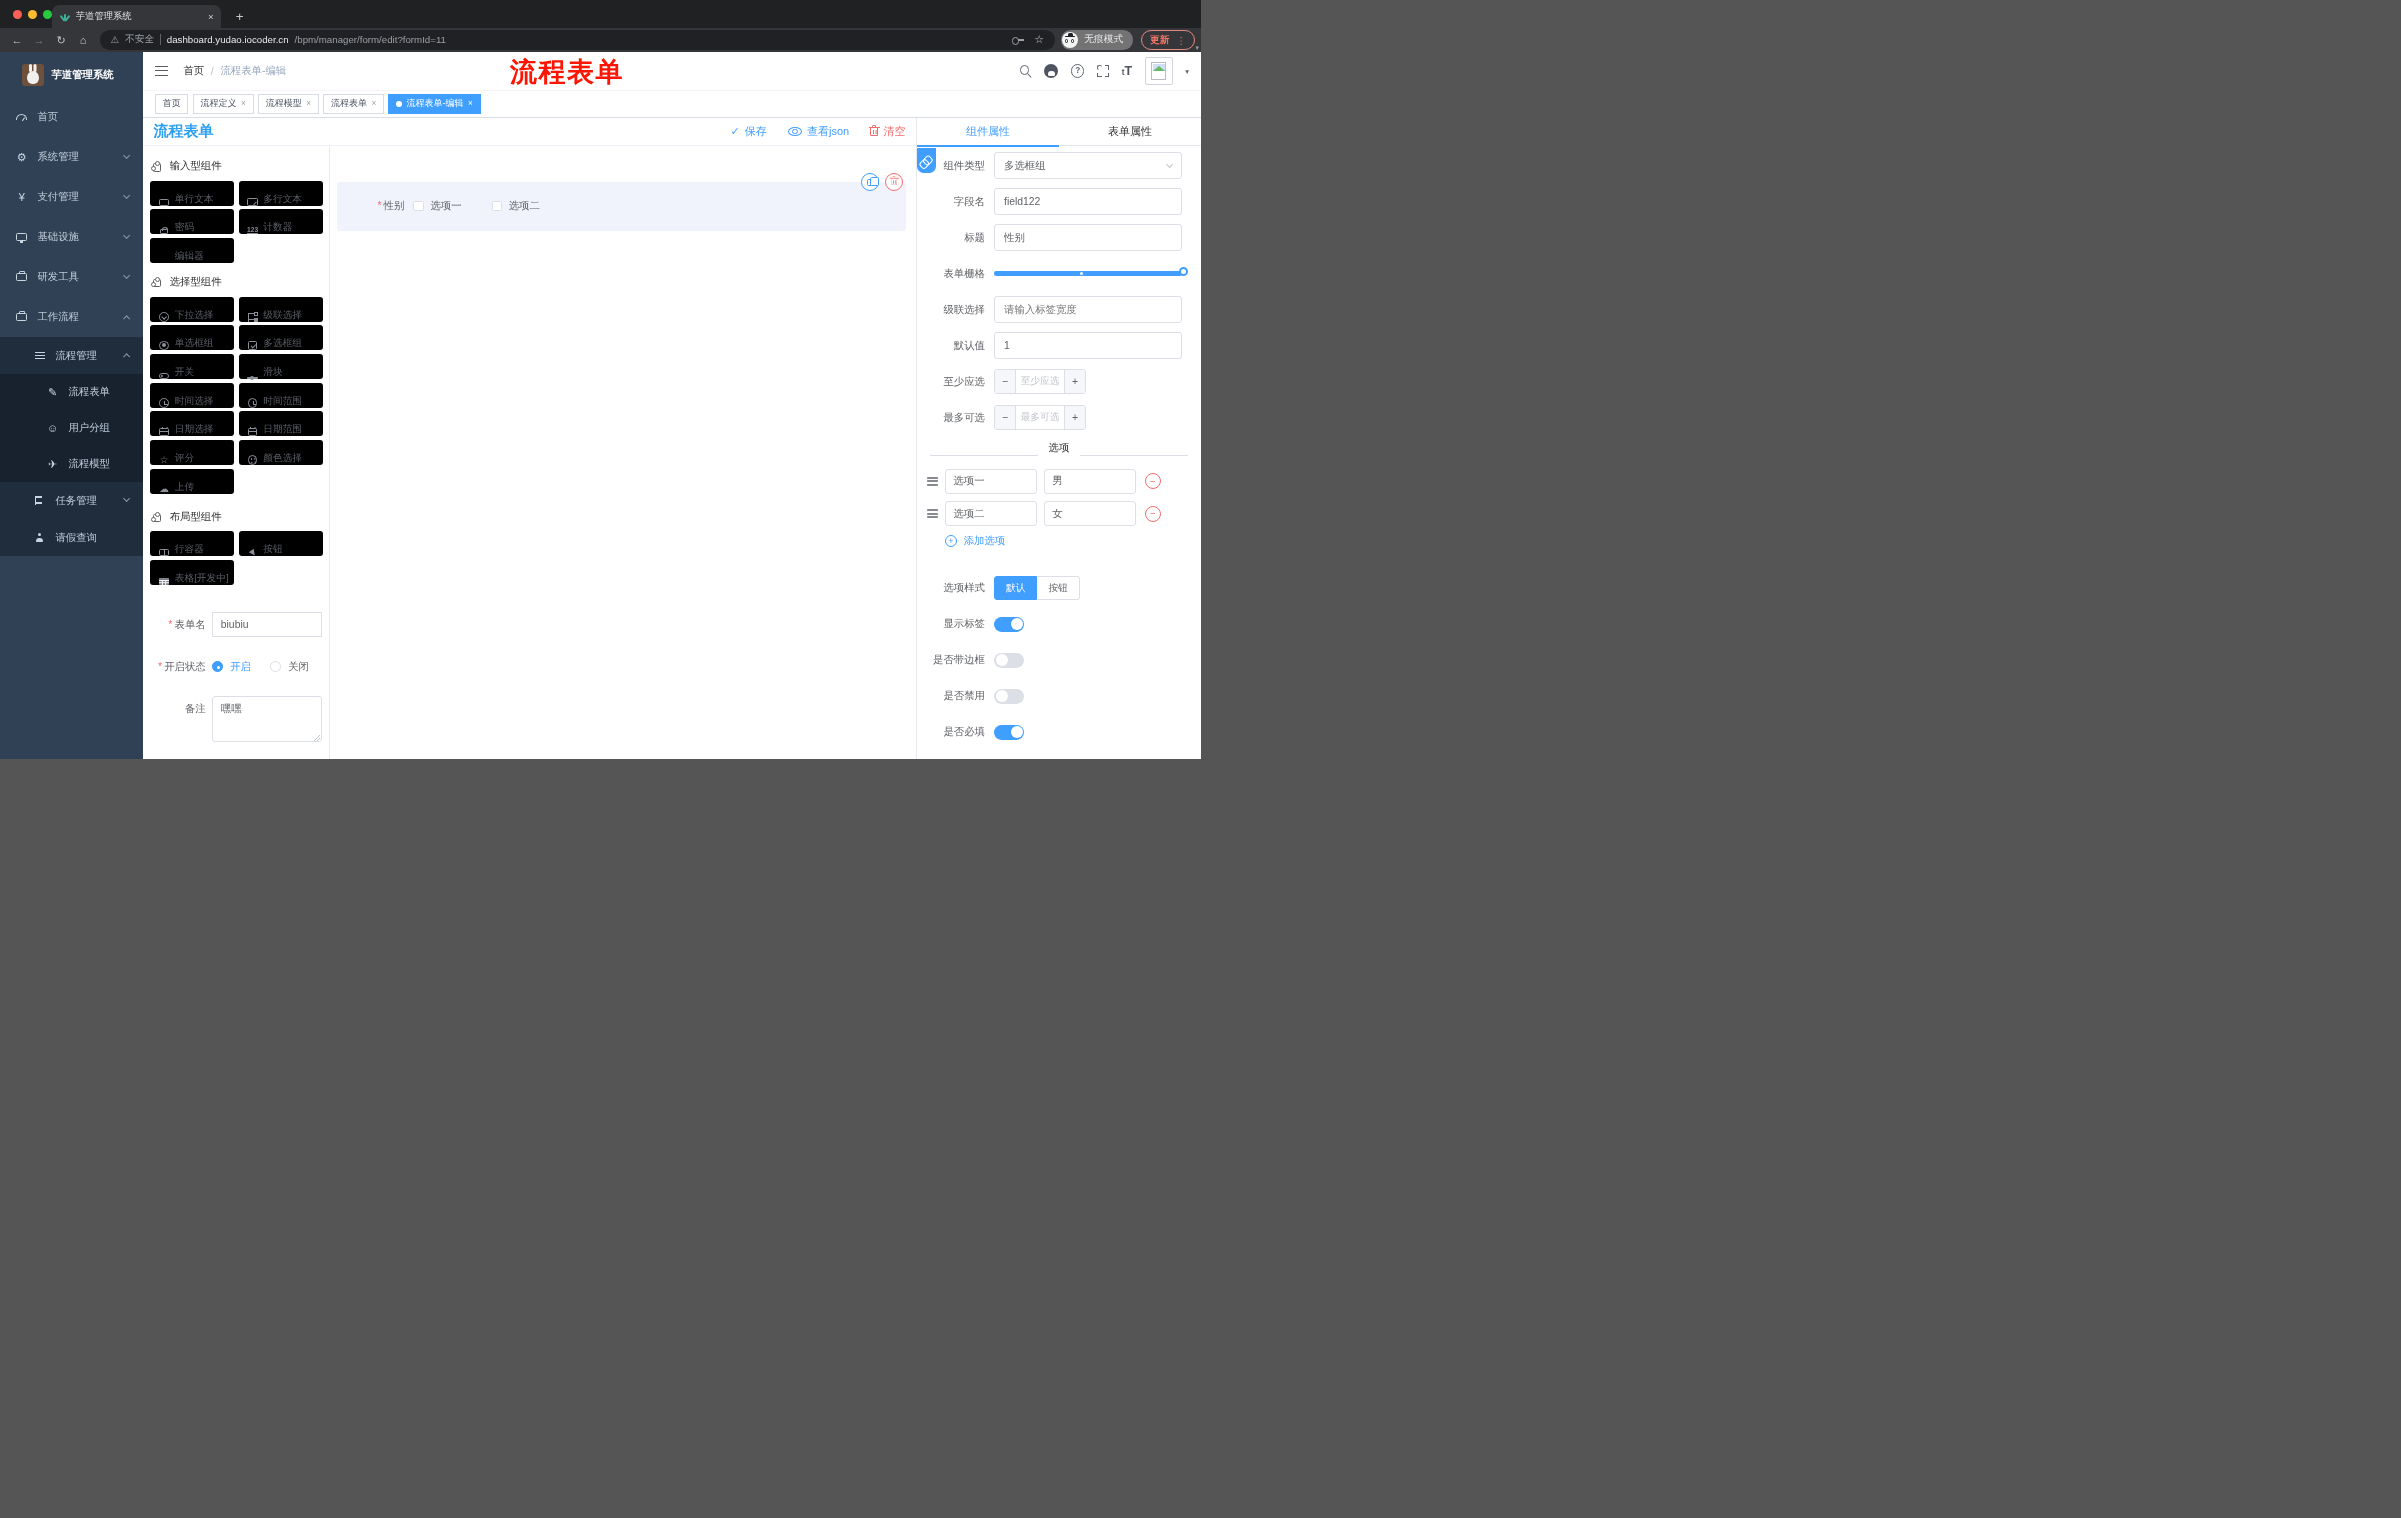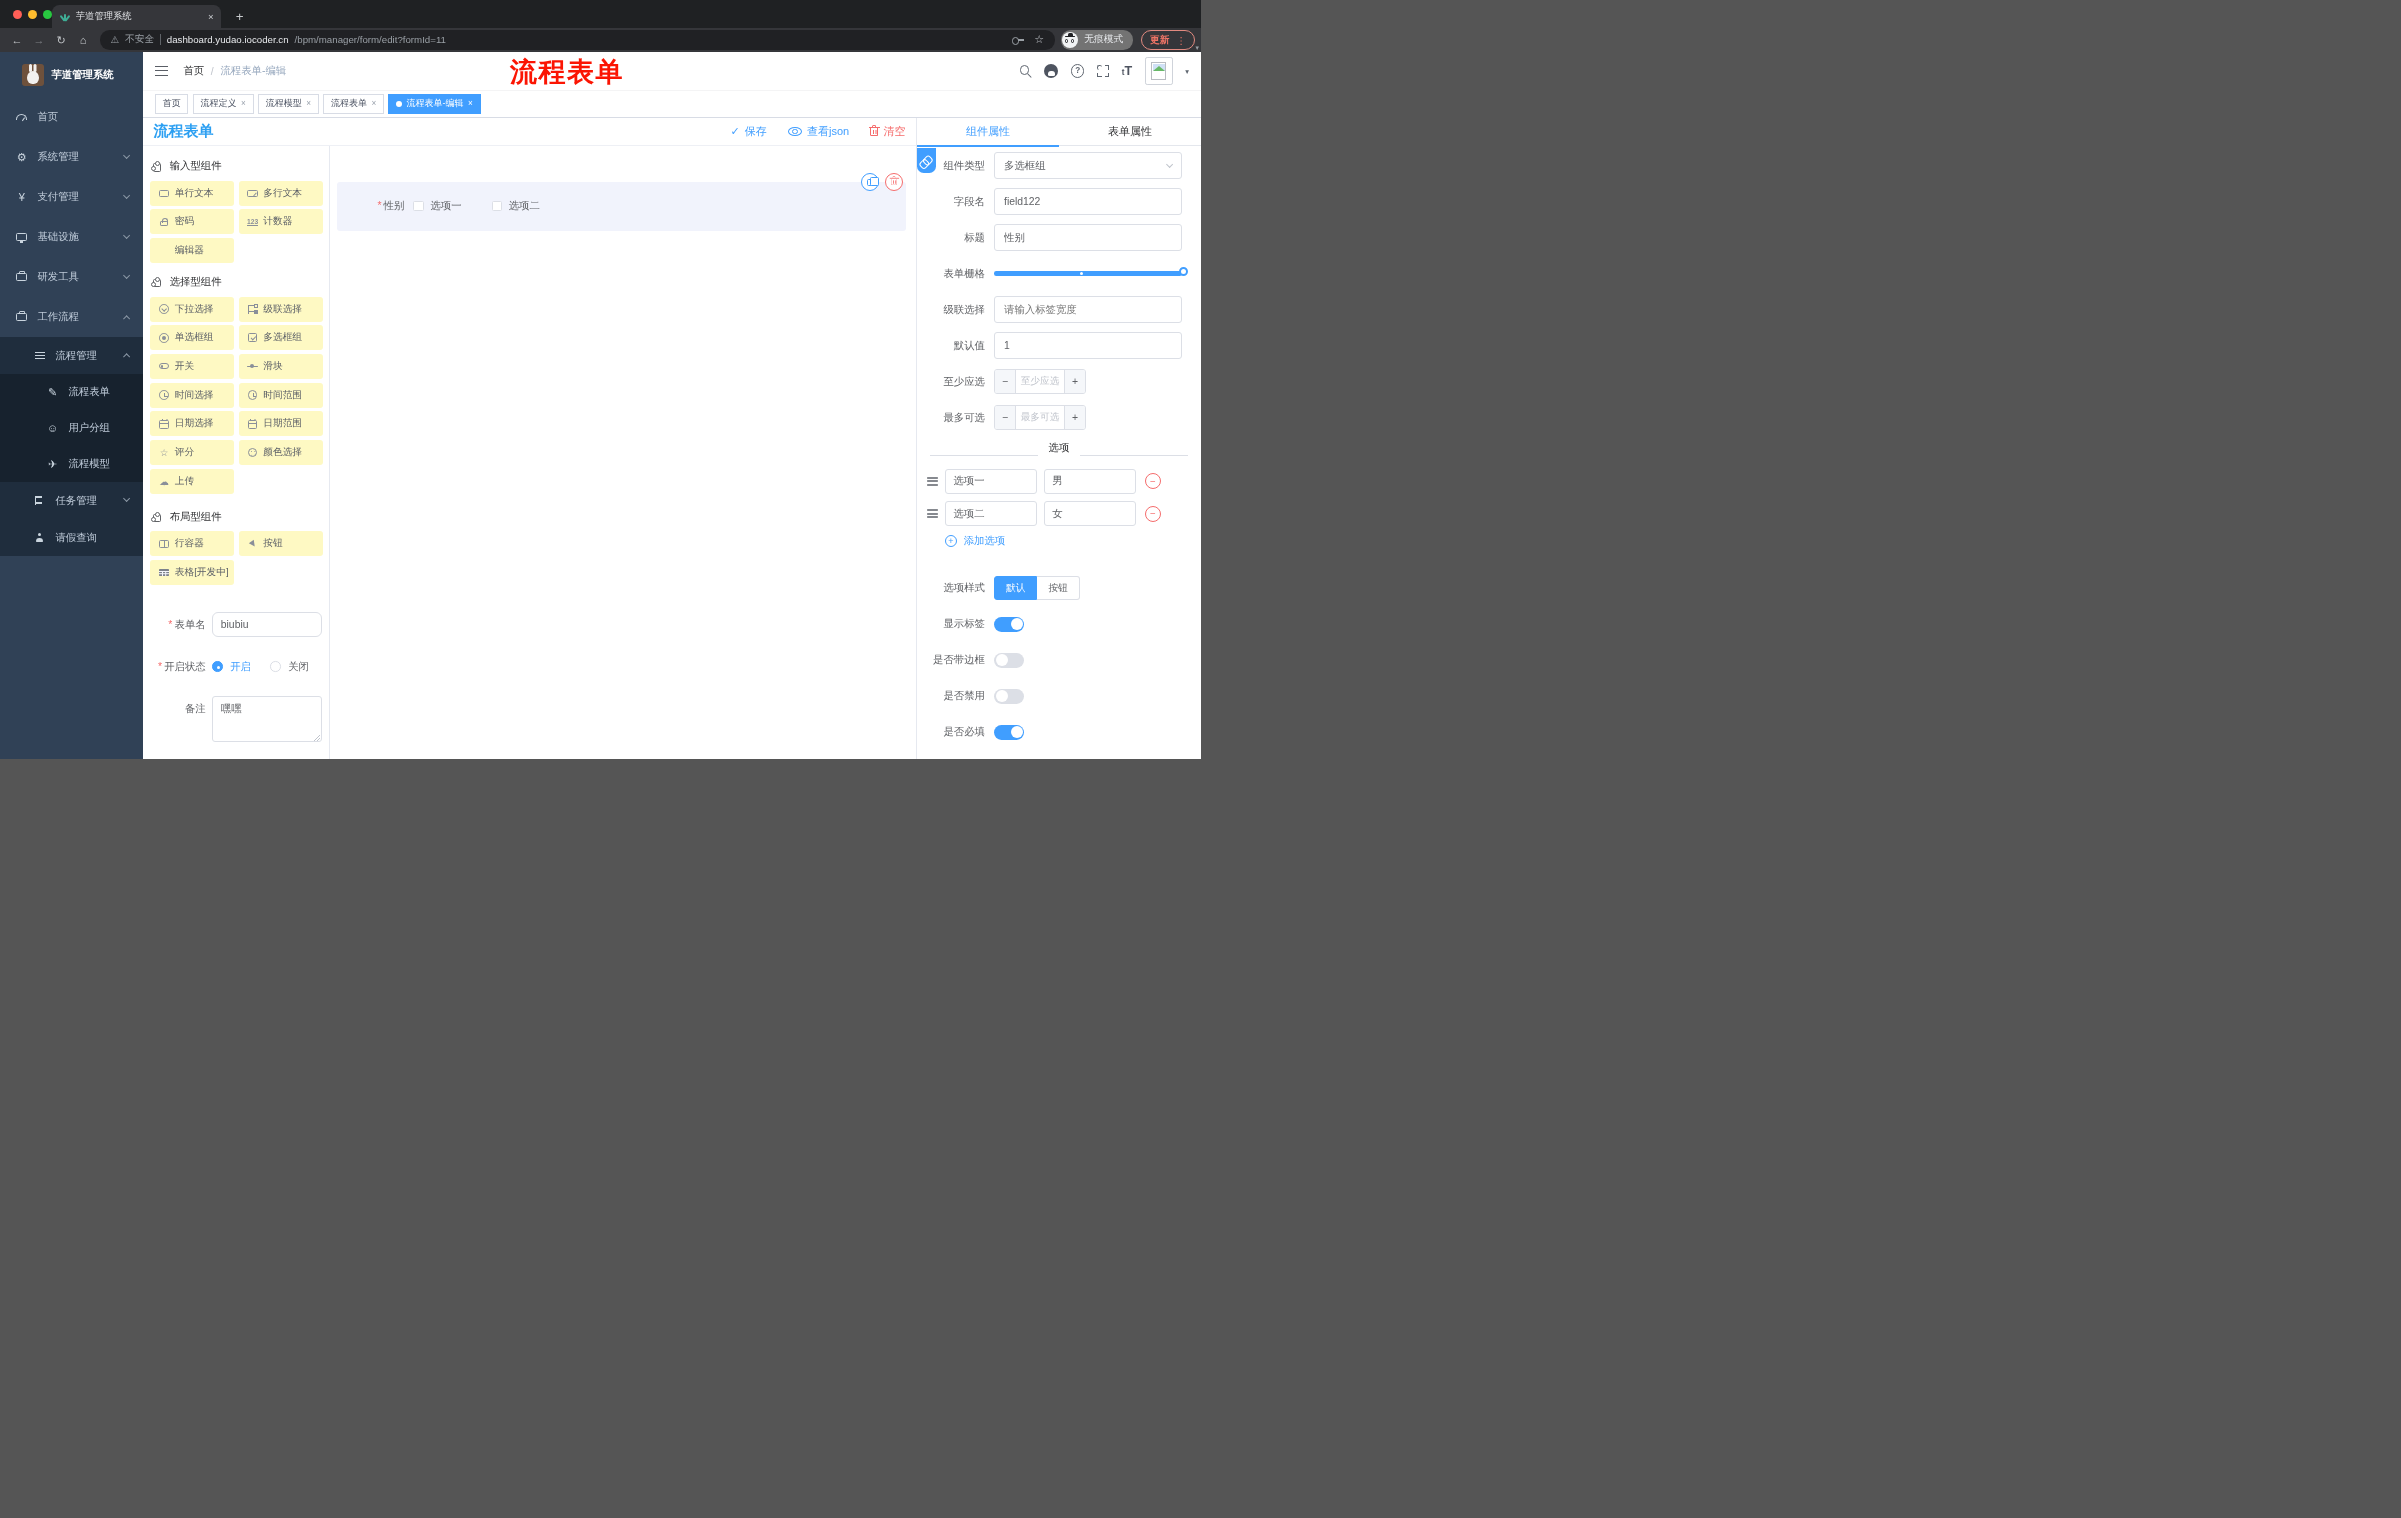--- a/index.html
+++ b/index.html
@@ -123,21 +123,21 @@
 .ic-trash .lid{position:absolute;left:-1.5px;top:-1.5px;width:11px;height:1.1px;background:currentColor}
 .ic-trash .hd{position:absolute;left:2.2px;top:-3.3px;width:3.7px;height:1.9px;border:1px solid currentColor;border-bottom:none;border-radius:1.5px 1.5px 0 0}
 
 .pc-row{flex:1;display:flex;min-height:0}
 .comp-panel{width:187px;border-right:0.7px solid #e6e9f0;padding:0 7.4px;overflow:hidden;flex-shrink:0}
 .sec-h{display:flex;align-items:center;gap:6.7px;font-size:10.4px;color:#303133;margin:13.4px 0 7.4px 1.5px}
 .ic-puz{width:8.2px;height:8.2px;border:1px solid #606266;border-radius:1.5px;position:relative;margin:2.2px 2.2px 0 0.7px}
 .ic-puz::before{content:'';position:absolute;top:-3px;left:1.9px;width:3px;height:3px;border:1px solid #606266;border-radius:50%;background:#fff}
 .ic-puz::after{content:'';position:absolute;left:-3px;top:1.9px;width:3px;height:3px;border:1px solid #606266;border-radius:50%;background:#fff}
 .chips{display:grid;grid-template-columns:84px 84px;gap:3.7px 4.5px}
-.chip{height:25px;background:#fef9c3;border-radius:3px;display:flex;align-items:center;padding-left:8.2px;gap:5.2px;font-size:9.7px;color:#5a5e66;cursor:move}
+.chip{height:25px;background:#000000;border-radius:3px;display:flex;align-items:flex-end;padding-left:8.2px;gap:5.2px;font-size:9.7px;color:#5a5e66;cursor:move}
 .ci{width:11px;display:inline-flex;justify-content:center;align-items:center;color:#8a8f99;flex-shrink:0;font-size:9.7px}
 .ic-inb{width:10.4px;height:6.7px;border:0.9px solid #8a8f99;border-radius:1.5px}
 .ic-txa{width:10.4px;height:7.4px;border:0.9px solid #8a8f99;border-radius:1.5px;position:relative}
 .ic-txa::after{content:'';position:absolute;right:0;bottom:0.7px;width:3.7px;height:0.9px;background:#8a8f99;transform:rotate(-45deg)}
 .ic-lock{width:7.4px;height:5.2px;border:0.9px solid #8a8f99;border-radius:1.1px;position:relative;margin-top:3px}
 .ic-lock::before{content:'';position:absolute;top:-3.7px;left:0.7px;width:3.7px;height:3.7px;border:0.9px solid #8a8f99;border-bottom:none;border-radius:3px 3px 0 0}
 .ic-123{font-size:6.7px;font-weight:700;color:#8a8f99;border-bottom:1px solid #8a8f99;line-height:1.1}
 .ic-dd{width:9.7px;height:9.7px;border:0.9px solid #8a8f99;border-radius:50%;position:relative}
 .ic-dd::after{content:'';position:absolute;left:2.2px;top:1.9px;width:3.3px;height:3.3px;border-right:0.9px solid #8a8f99;border-bottom:0.9px solid #8a8f99;transform:rotate(45deg)}
 .ic-casc{width:8.2px;height:9px;border-left:0.9px solid #8a8f99;position:relative}
@@ -165,21 +165,21 @@
 .ic-ptr{width:0;height:0;border-left:3px solid transparent;border-right:3px solid transparent;border-top:6.7px solid #8a8f99;transform:rotate(-35deg)}
 .ic-tbl{width:10.4px;height:7.4px;background:#7d828b;border-radius:0.7px;position:relative}
 .ic-tbl::before{content:'';position:absolute;left:0;right:0;top:2.2px;height:0.7px;background:#f4f6fb;box-shadow:0 2.2px 0 #f4f6fb}
 .ic-tbl::after{content:'';position:absolute;top:2.2px;bottom:0;left:3.2px;width:0.7px;background:#f4f6fb;box-shadow:3.2px 0 0 #f4f6fb}
 .sp14{width:11px;flex-shrink:0}
 
 .meta{margin-top:27px;font-size:10.4px;color:#606266}
 .mrow{display:flex;align-items:flex-start;margin-bottom:17px}
 .mlabel{width:62px;text-align:right;padding-right:6.7px;line-height:25px;flex-shrink:0;white-space:nowrap}
 .star{color:#f56c6c;margin-right:2.2px}
-.minput{width:110px;height:25px;border:0.7px solid #dcdfe6;border-radius:6px;padding:0 7.4px;font-size:10.4px;color:#606266;outline:none;font-family:inherit}
+.minput{width:110px;height:25px;border:0.7px solid #dcdfe6;border-radius:0;padding:0 7.4px;font-size:10.4px;color:#606266;outline:none;font-family:inherit}
 .radio-grp{display:flex;align-items:center;gap:7.4px;line-height:25px}
 .rad{width:10.4px;height:10.4px;border-radius:50%;border:0.7px solid #dcdfe6;background:#fff;position:relative;flex-shrink:0}
 .rad.on{background:#409eff;border-color:#409eff}
 .rad.on::after{content:'';position:absolute;left:3.7px;top:3.7px;width:3px;height:3px;border-radius:50%;background:#fff}
 .rlbl-on{color:#409eff;margin-right:12px}
 .ta-wrap{position:relative;width:126px}
 .ta-wrap textarea{width:110px;height:46px;border:0.7px solid #dcdfe6;border-radius:3px;padding:4.5px 7.4px;font-size:10.4px;color:#606266;resize:none;font-family:inherit;outline:none}
 .ta-wrap::after{content:'';position:absolute;right:2.2px;bottom:3px;width:6.7px;height:6.7px;background:linear-gradient(135deg,transparent 0 50%,#c0c4cc 50% 58%,transparent 58% 72%,#c0c4cc 72% 80%,transparent 80%)}
 
 .canvas{flex:1;padding-top:16.3px;min-width:0}

